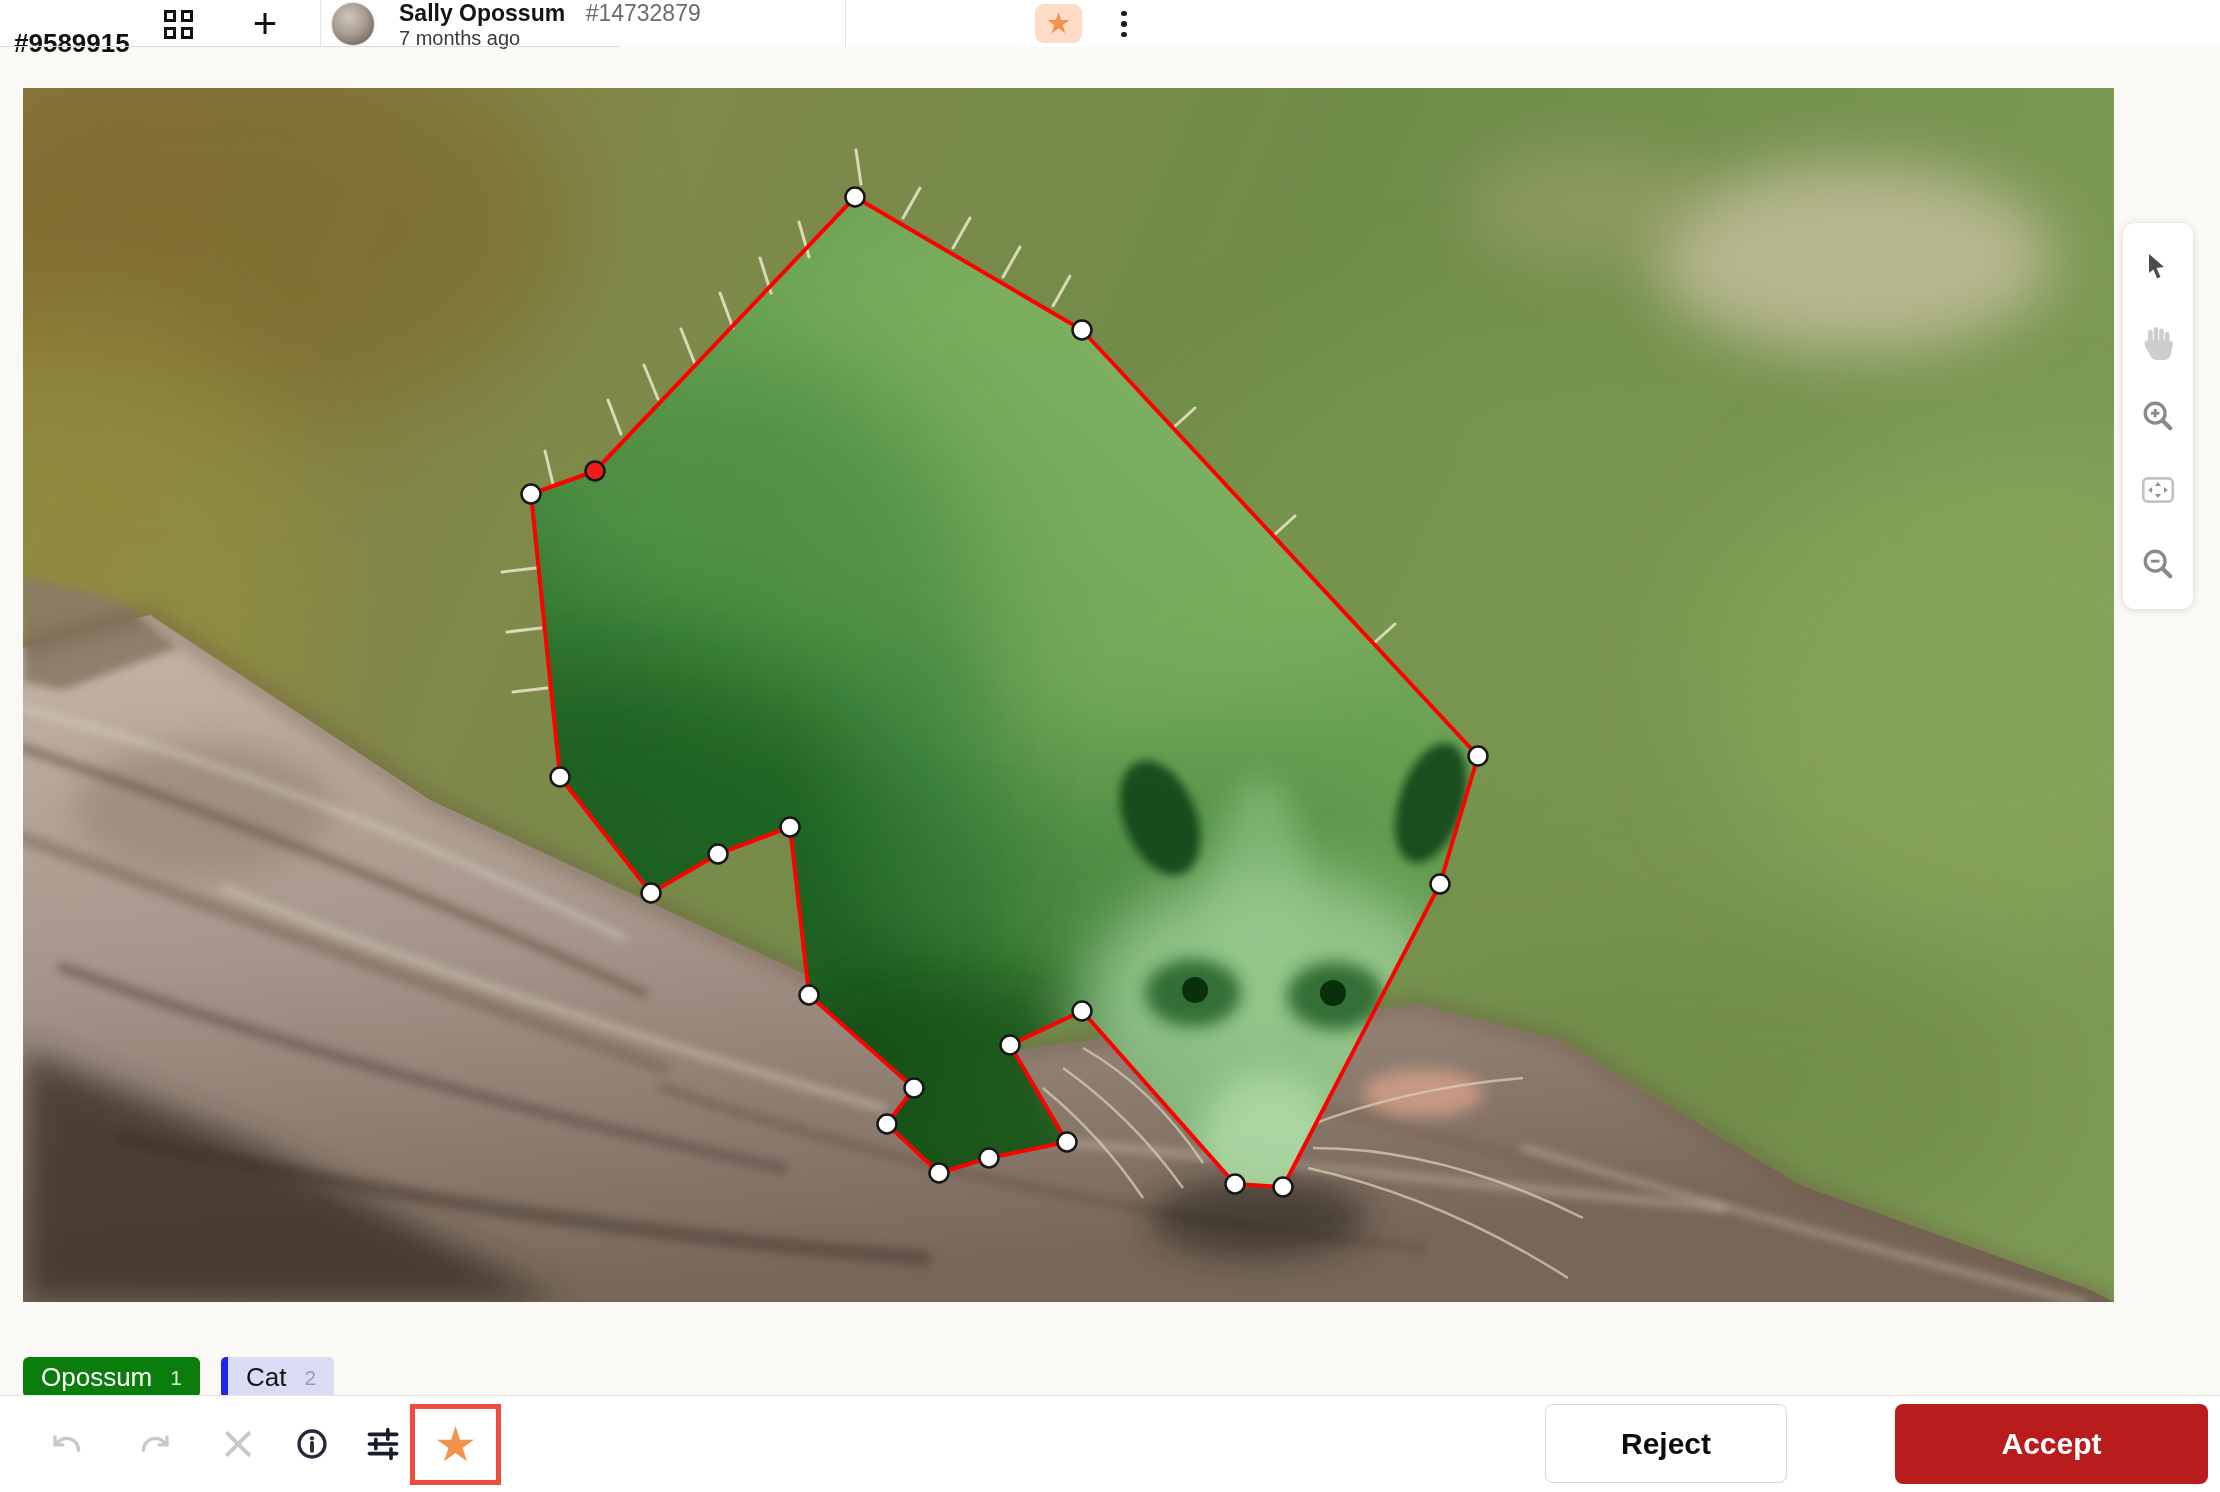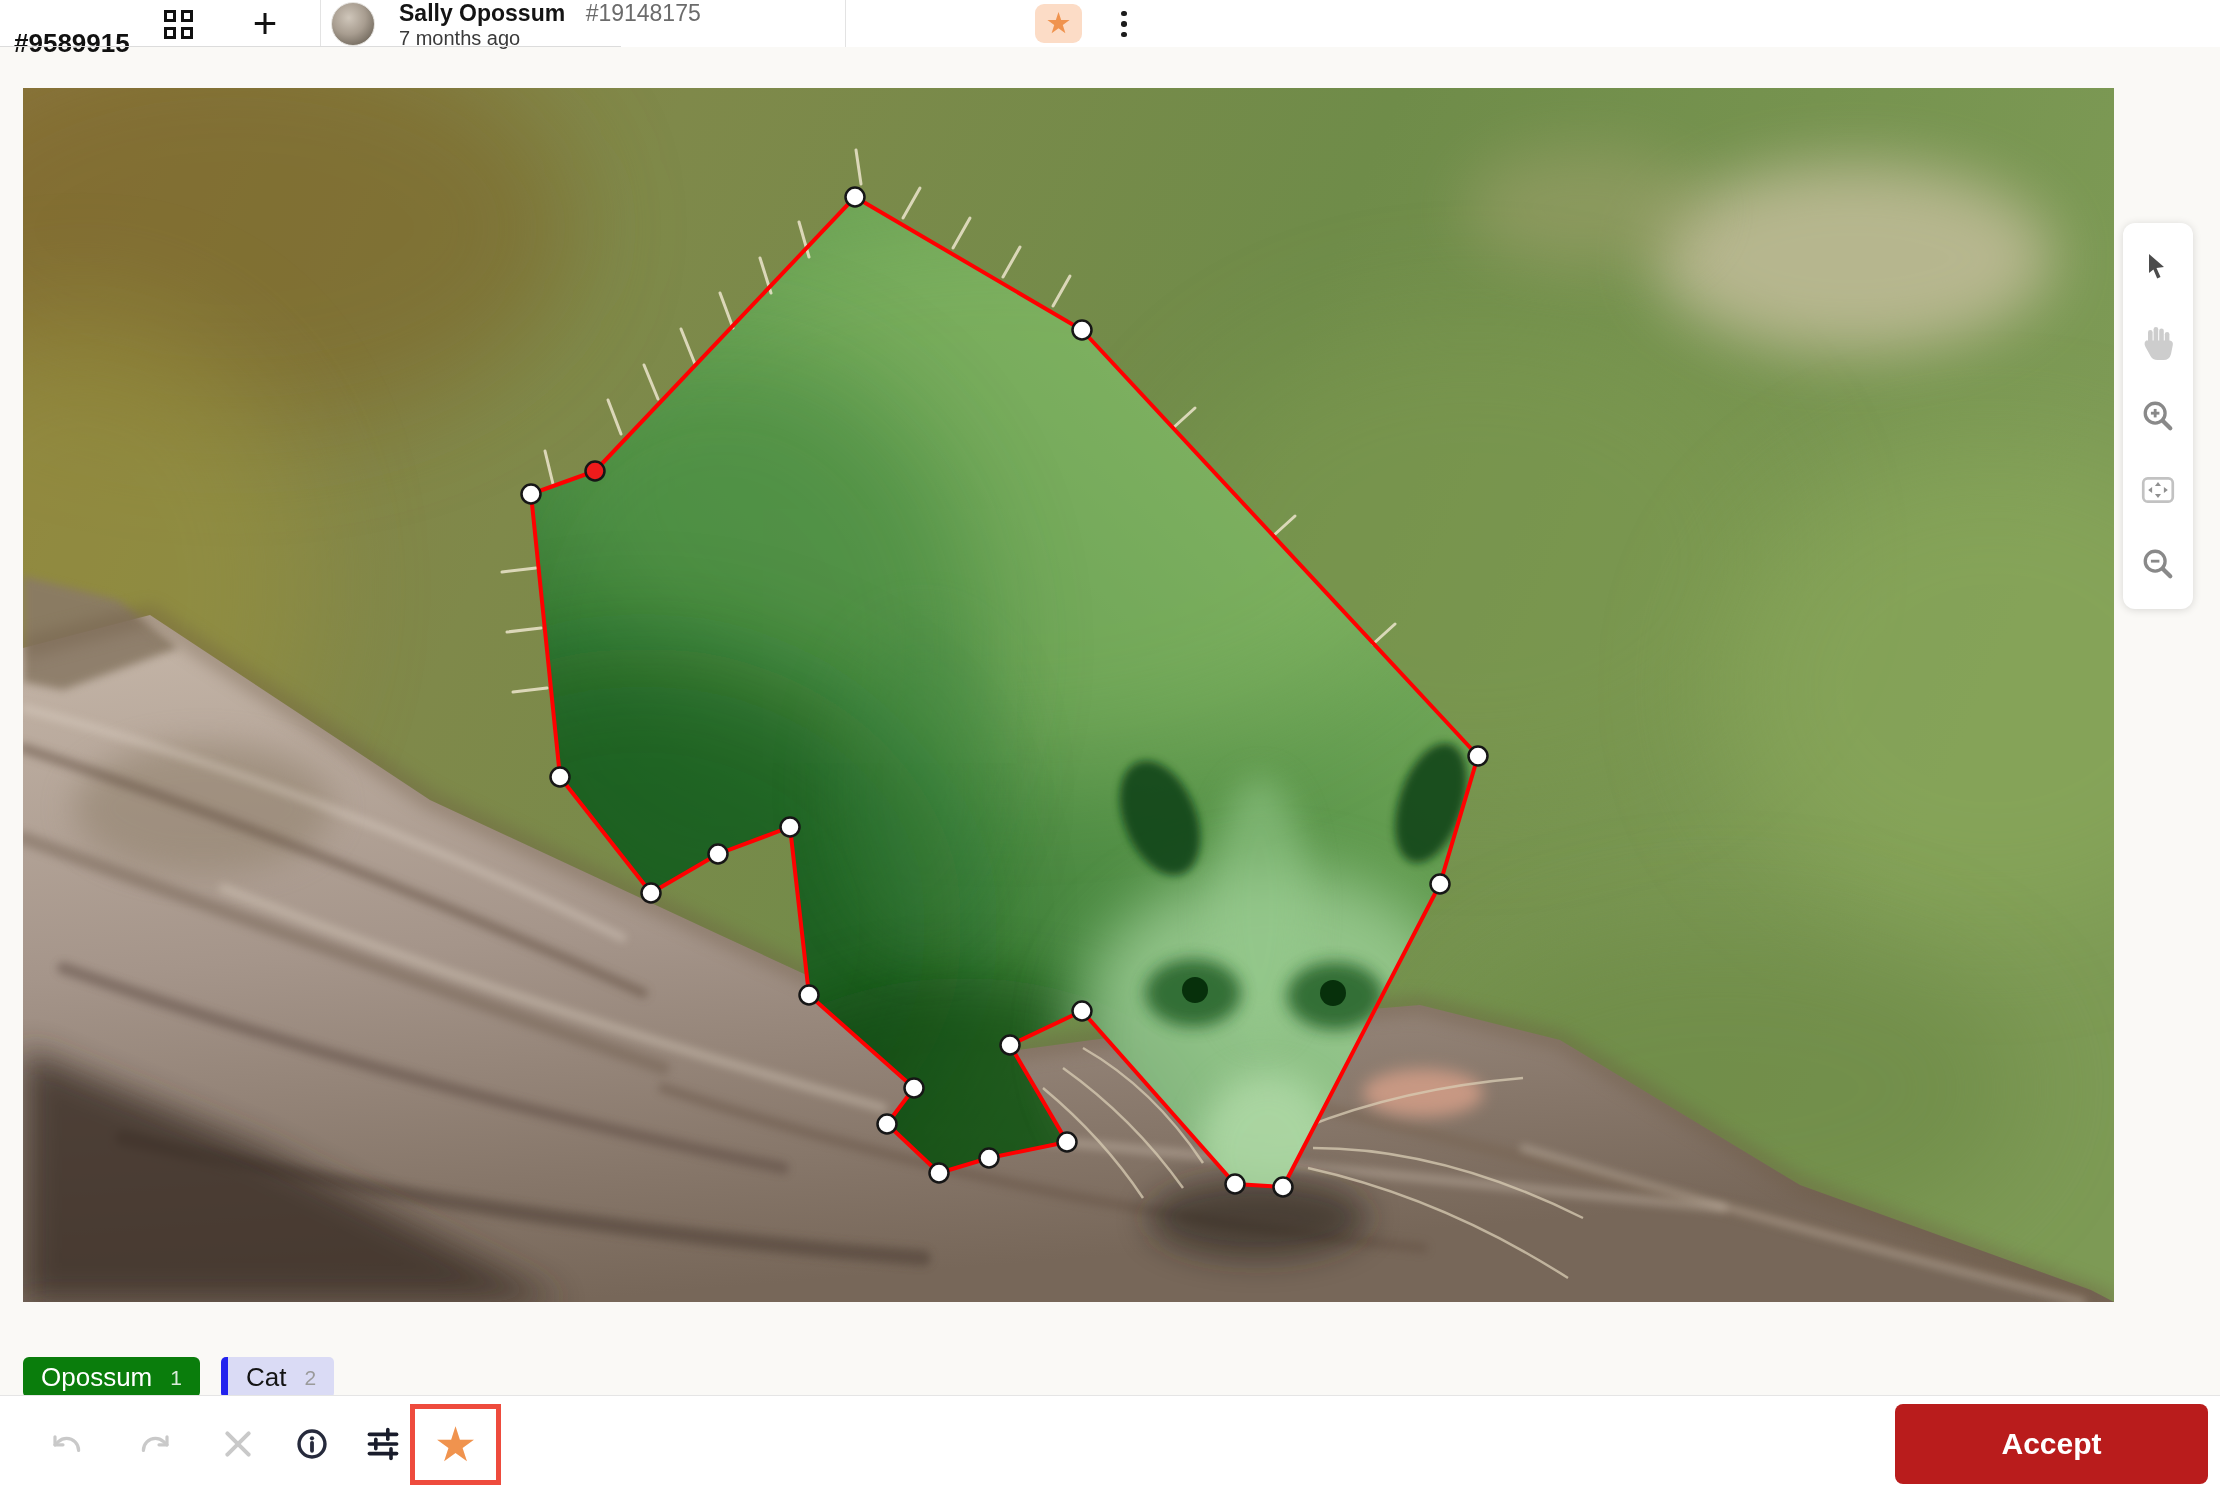--- a/index.html
+++ b/index.html
@@ -87,21 +87,21 @@
       <span>+</span>
     </button>
 
     <div class="tb-divider"></div>
 
     <div class="annot-card">
       <div class="avatar"></div>
       <div class="annot-meta">
         <div>
           <span class="annot-name">Sally Opossum</span>
-          <span class="annot-id">#19148175</span>
+          <span class="annot-id">#14732879</span>
         </div>
         <div class="annot-time">7 months ago</div>
       </div>
       <button class="star-tile" style="background: rgb(252, 220, 198);">
         <span class="star-glyph" style="color: rgb(240, 147, 78);">★</span>
       </button>
       <button class="icon-btn dots-btn">
         <i></i>
           <i></i>
           <i></i>
@@ -352,16 +352,17 @@
           <line x1="26" y1="2" x2="26" y2="14"></line>
           <line x1="11" y1="14" x2="11" y2="26"></line>
           <line x1="30" y1="26" x2="30" y2="38"></line>
         </g>
       </svg>
     </button>
     <button class="gt-box" style="border-color: rgb(238, 75, 61);">
       <span class="star-glyph" style="color: rgb(240, 147, 78);">★</span>
     </button>
 
+    <button class="reject-btn">Reject</button>
     <button class="accept-btn" style="background: #b91c1c;">Accept</button>
   </div>
 
 </div>
 
 </body></html>

